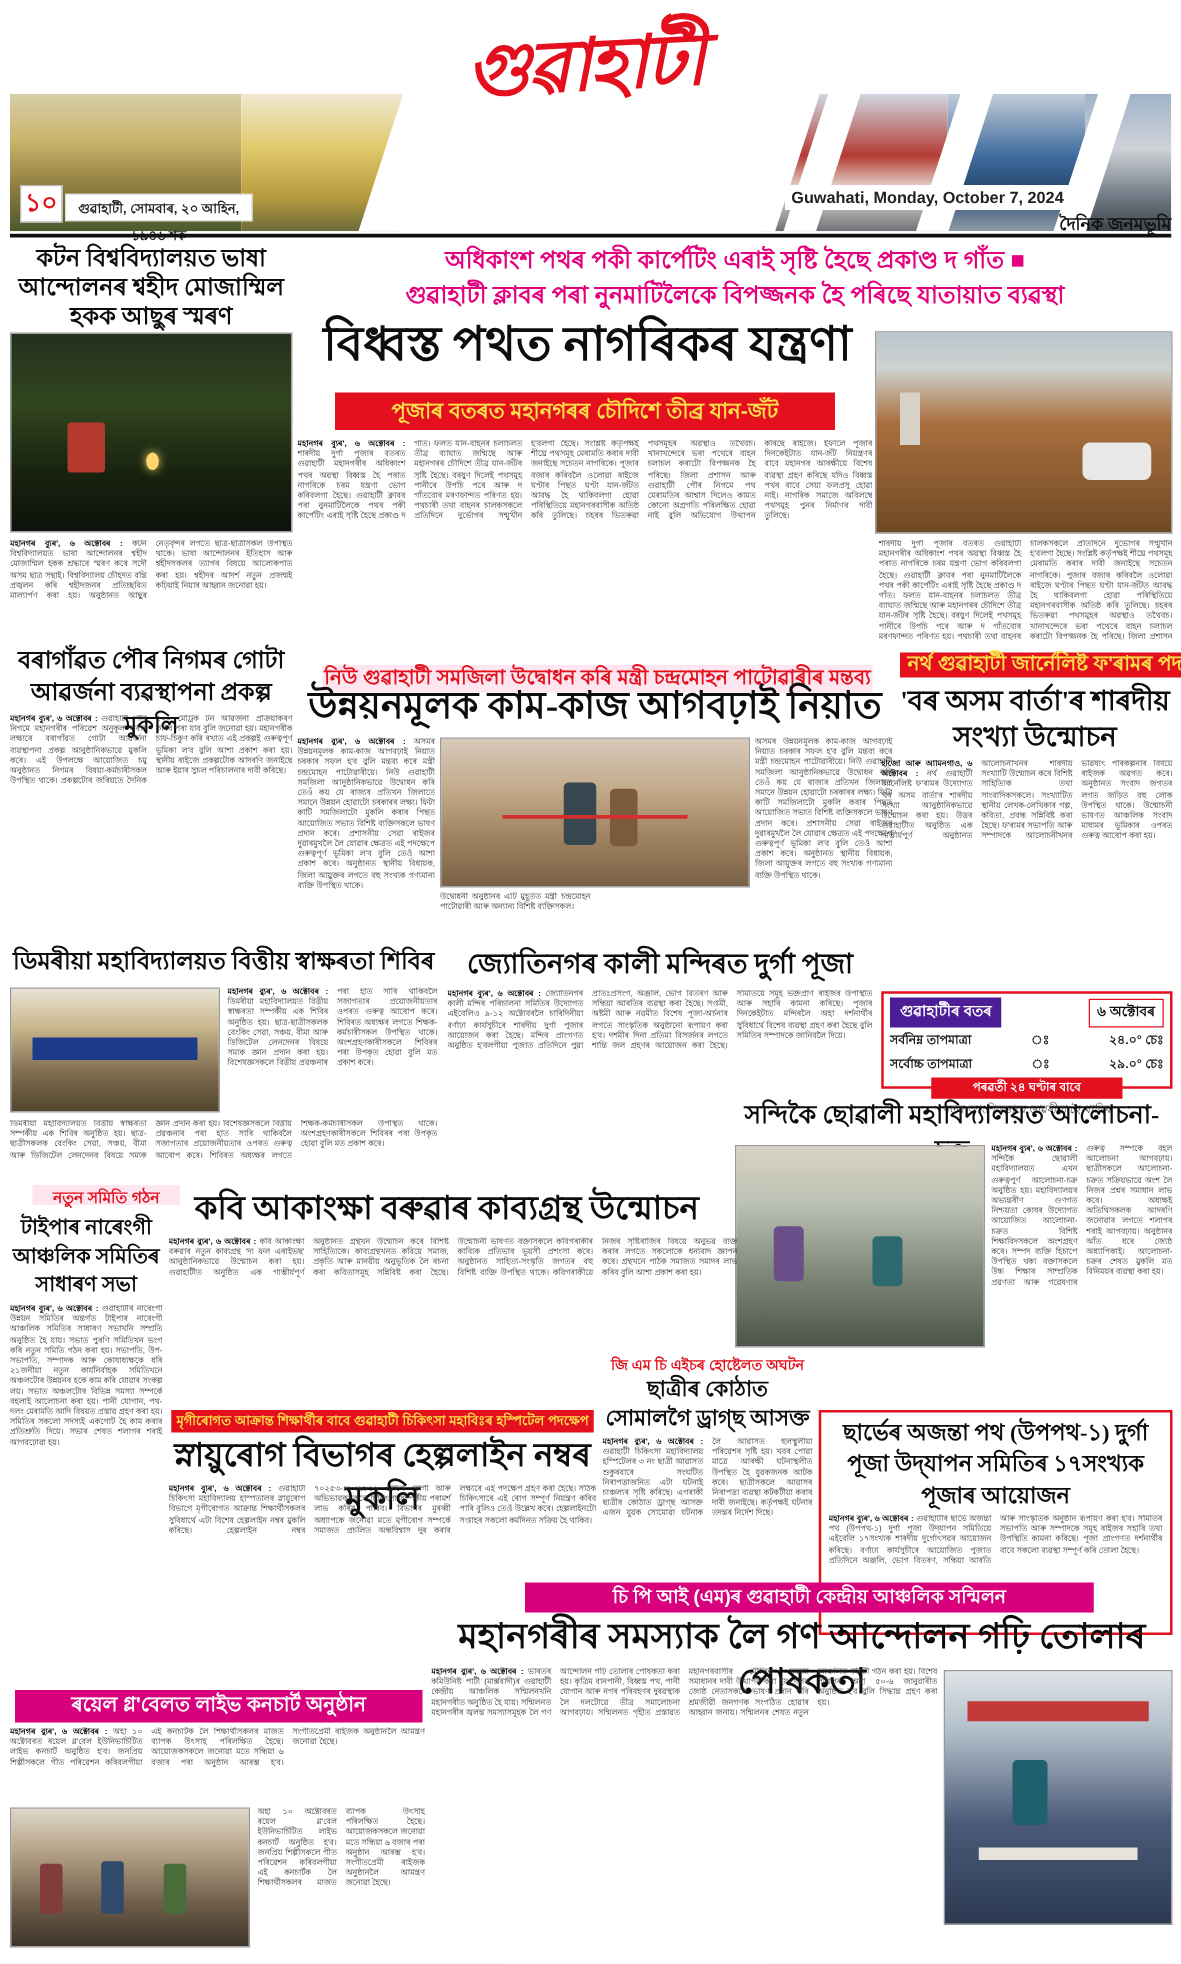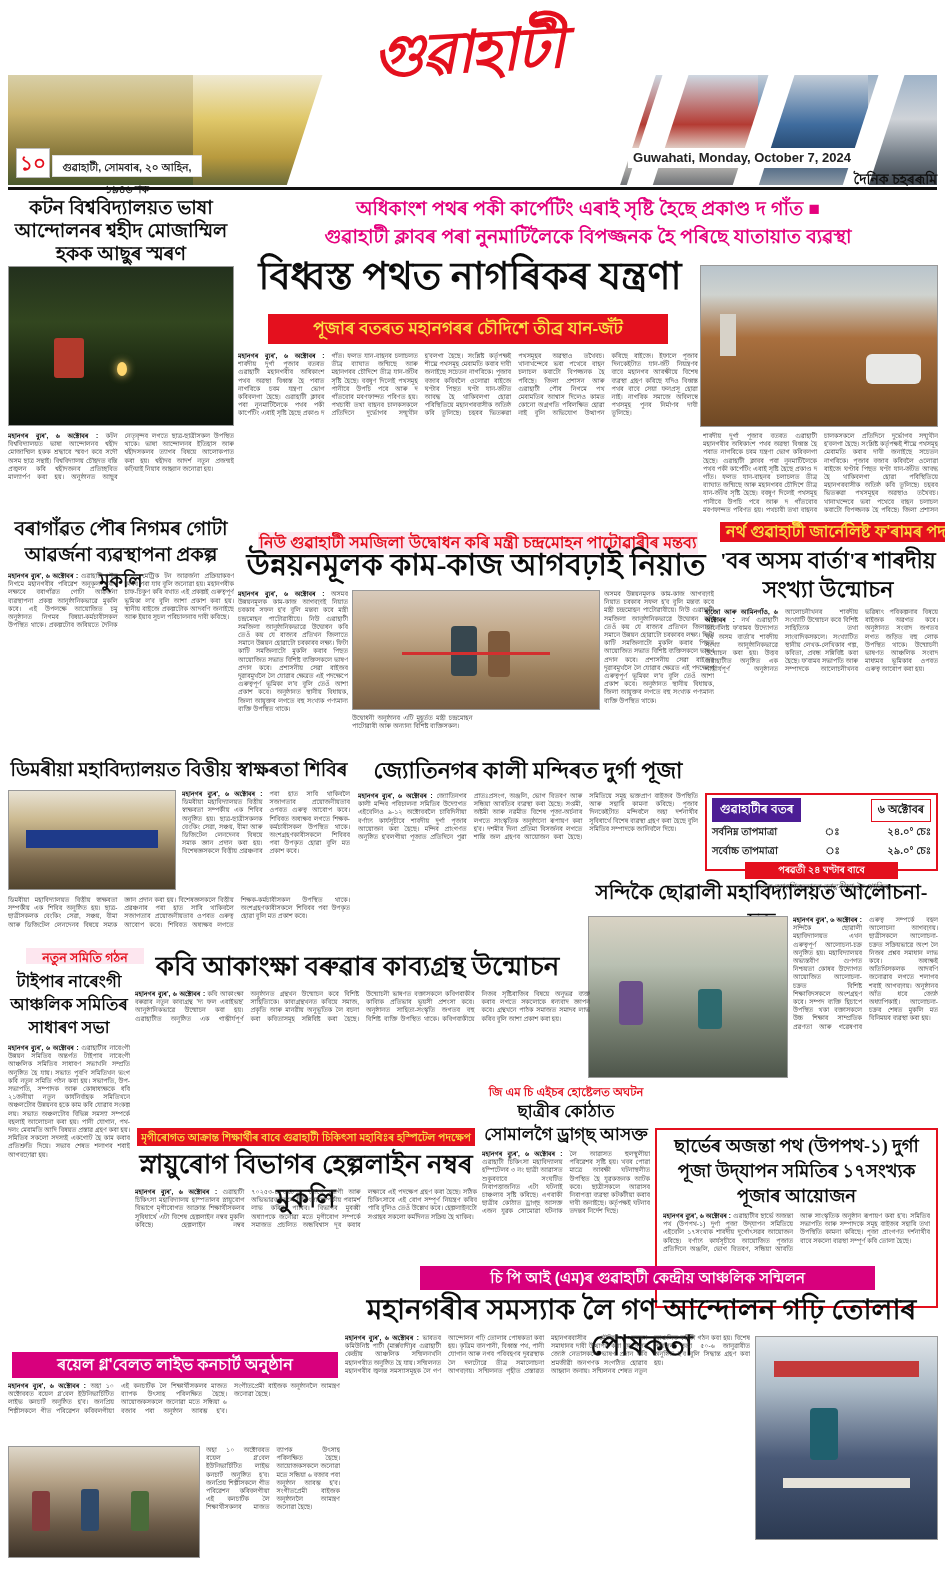--- a/index.html
+++ b/index.html
@@ -71,21 +71,21 @@
     <div class="name-panel"></div>
     <div class="sep" style="left:296px;"></div>
     <div class="sep" style="left:636px;"></div>
     <div class="sep" style="left:742px;"></div>
     <div class="sep" style="left:852px;"></div>
   </div>
   <div class="abs nameplate">গুৱাহাটী</div>
   <div class="abs pageno-box">১০</div>
   <div class="abs mast-date-as">গুৱাহাটী, সোমবাৰ, ২০ আহিন, ১৯৪৬ শক</div>
   <div class="abs mast-date-en">Guwahati, Monday, October 7, 2024</div>
-  <div class="abs brand">দৈনিক চহৰৰূমি</div>
+  <div class="abs brand">দৈনিক জনমভূমি</div>
   <div class="abs mast-rule"></div>
 
   <div class="abs kick-magenta" style="left:238px;top:196px;width:700px;font-size:19px;line-height:26px;">অধিকাংশ পথৰ পকী কাৰ্পেটিং এৰাই সৃষ্টি হৈছে প্ৰকাণ্ড দ গাঁত ■</div>
   <div class="abs kick-magenta" style="left:238px;top:224px;width:700px;font-size:19px;line-height:26px;">গুৱাহাটী ক্লাবৰ পৰা নুনমাটিলৈকে  বিপজ্জনক হৈ পৰিছে যাতায়াত ব্যৱস্থা</div>
   <div class="abs hl" style="left:238px;top:252px;width:464px;font-size:38px;line-height:48px;">বিধ্বস্ত পথত নাগৰিকৰ যন্ত্ৰণা</div>
   <div class="abs strip-red" style="left:268px;top:314px;width:400px;height:30px;font-size:17px;line-height:30px;">পূজাৰ বতৰত মহানগৰৰ চৌদিশে তীব্ৰ যান-জঁট</div>
   <div class="abs photo" style="left:700px;top:265px;width:238px;height:162px;background:linear-gradient(180deg,#b9c4cc 0%,#cfd3cf 18%,#a96f3e 45%,#8a5b30 75%,#6e4824 100%);">
     <div style="position:absolute;left:70%;top:55%;width:55px;height:30px;background:#e8e8e6;border-radius:6px;"></div>
     <div style="position:absolute;left:8%;top:30%;width:16px;height:42px;background:#d7d2c8;"></div>
   </div>

